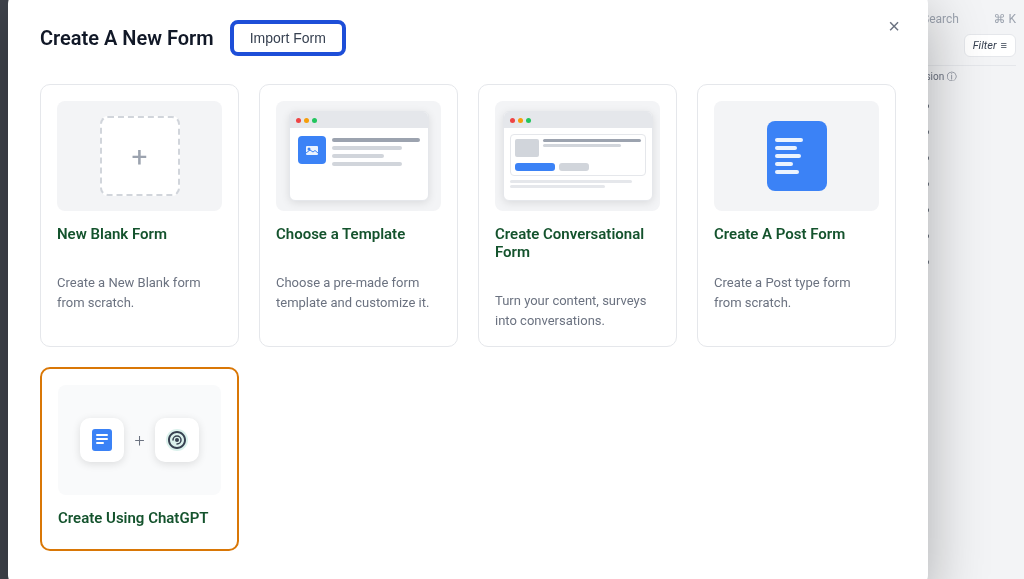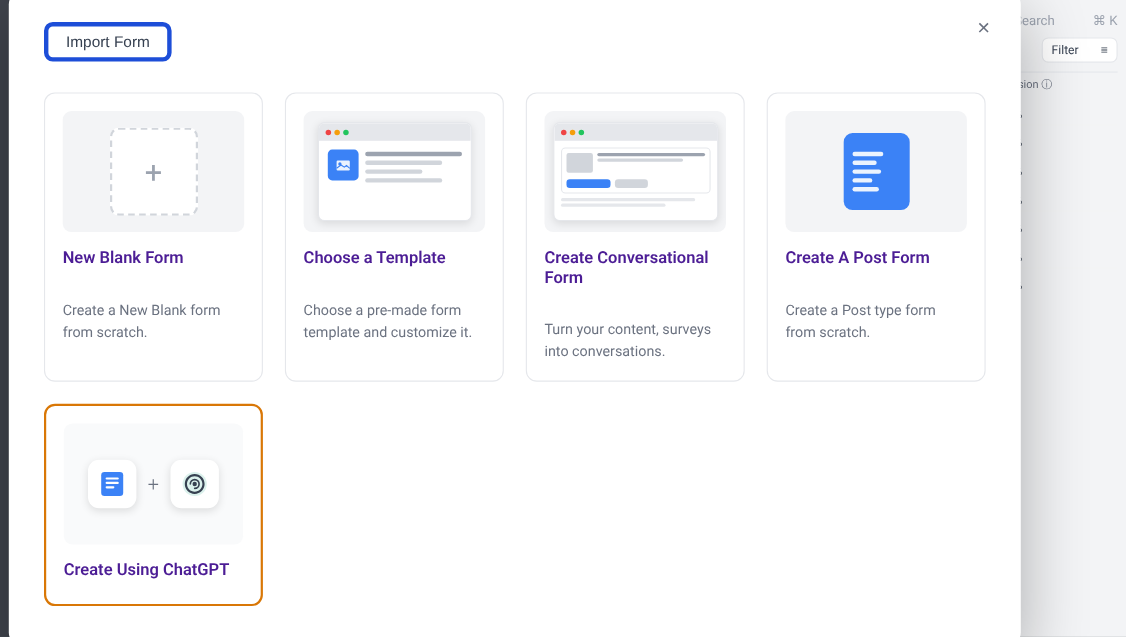--- a/index.html
+++ b/index.html
@@ -47,22 +47,23 @@
 
     .bg-filter {
       font-size: 11px;
       color: #374151;
       background: white;
       border: 1px solid #e5e7eb;
       border-radius: 6px;
       padding: 4px 8px;
       display: flex;
       align-items: center;
-      gap: 20px;
+      gap: 4px;
       align-self: flex-end;
+      font-style: italic;
     }
 
     .bg-version-label {
       font-size: 10px;
       color: #6b7280;
       padding: 4px 0;
       border-top: 1px solid #e5e7eb;
     }
 
     .bg-percent {
@@ -145,21 +146,21 @@
       margin-bottom: 14px;
       display: flex;
       align-items: center;
       justify-content: center;
       overflow: hidden;
     }
 
     .card-title {
       font-size: 15px;
       font-weight: 600;
-      color: #4c1d95;
+      color: #14532d;
       margin-bottom: 6px;
     }
 
     .card-desc {
       font-size: 13px;
       color: #6b7280;
       line-height: 1.5;
       margin-top: 30px;
     }
 
@@ -372,20 +373,21 @@
     <div class="bg-percent">%</div>
     <div class="bg-percent">%</div>
     <div class="bg-percent">%</div>
     <div class="bg-percent">%</div>
     <div class="bg-percent">%</div>
   </div>
 
   <div class="modal">
 
     <div class="modal-header">
+      <h2 class="modal-title">Create A New Form</h2>
       <button class="import-btn">Import Form</button>
     </div>
 
     <button class="close-btn">×</button>
 
     <div class="cards-grid">
 
       <div class="card">
         <div class="card-image">
           <div class="blank-form-illustration">+</div>

